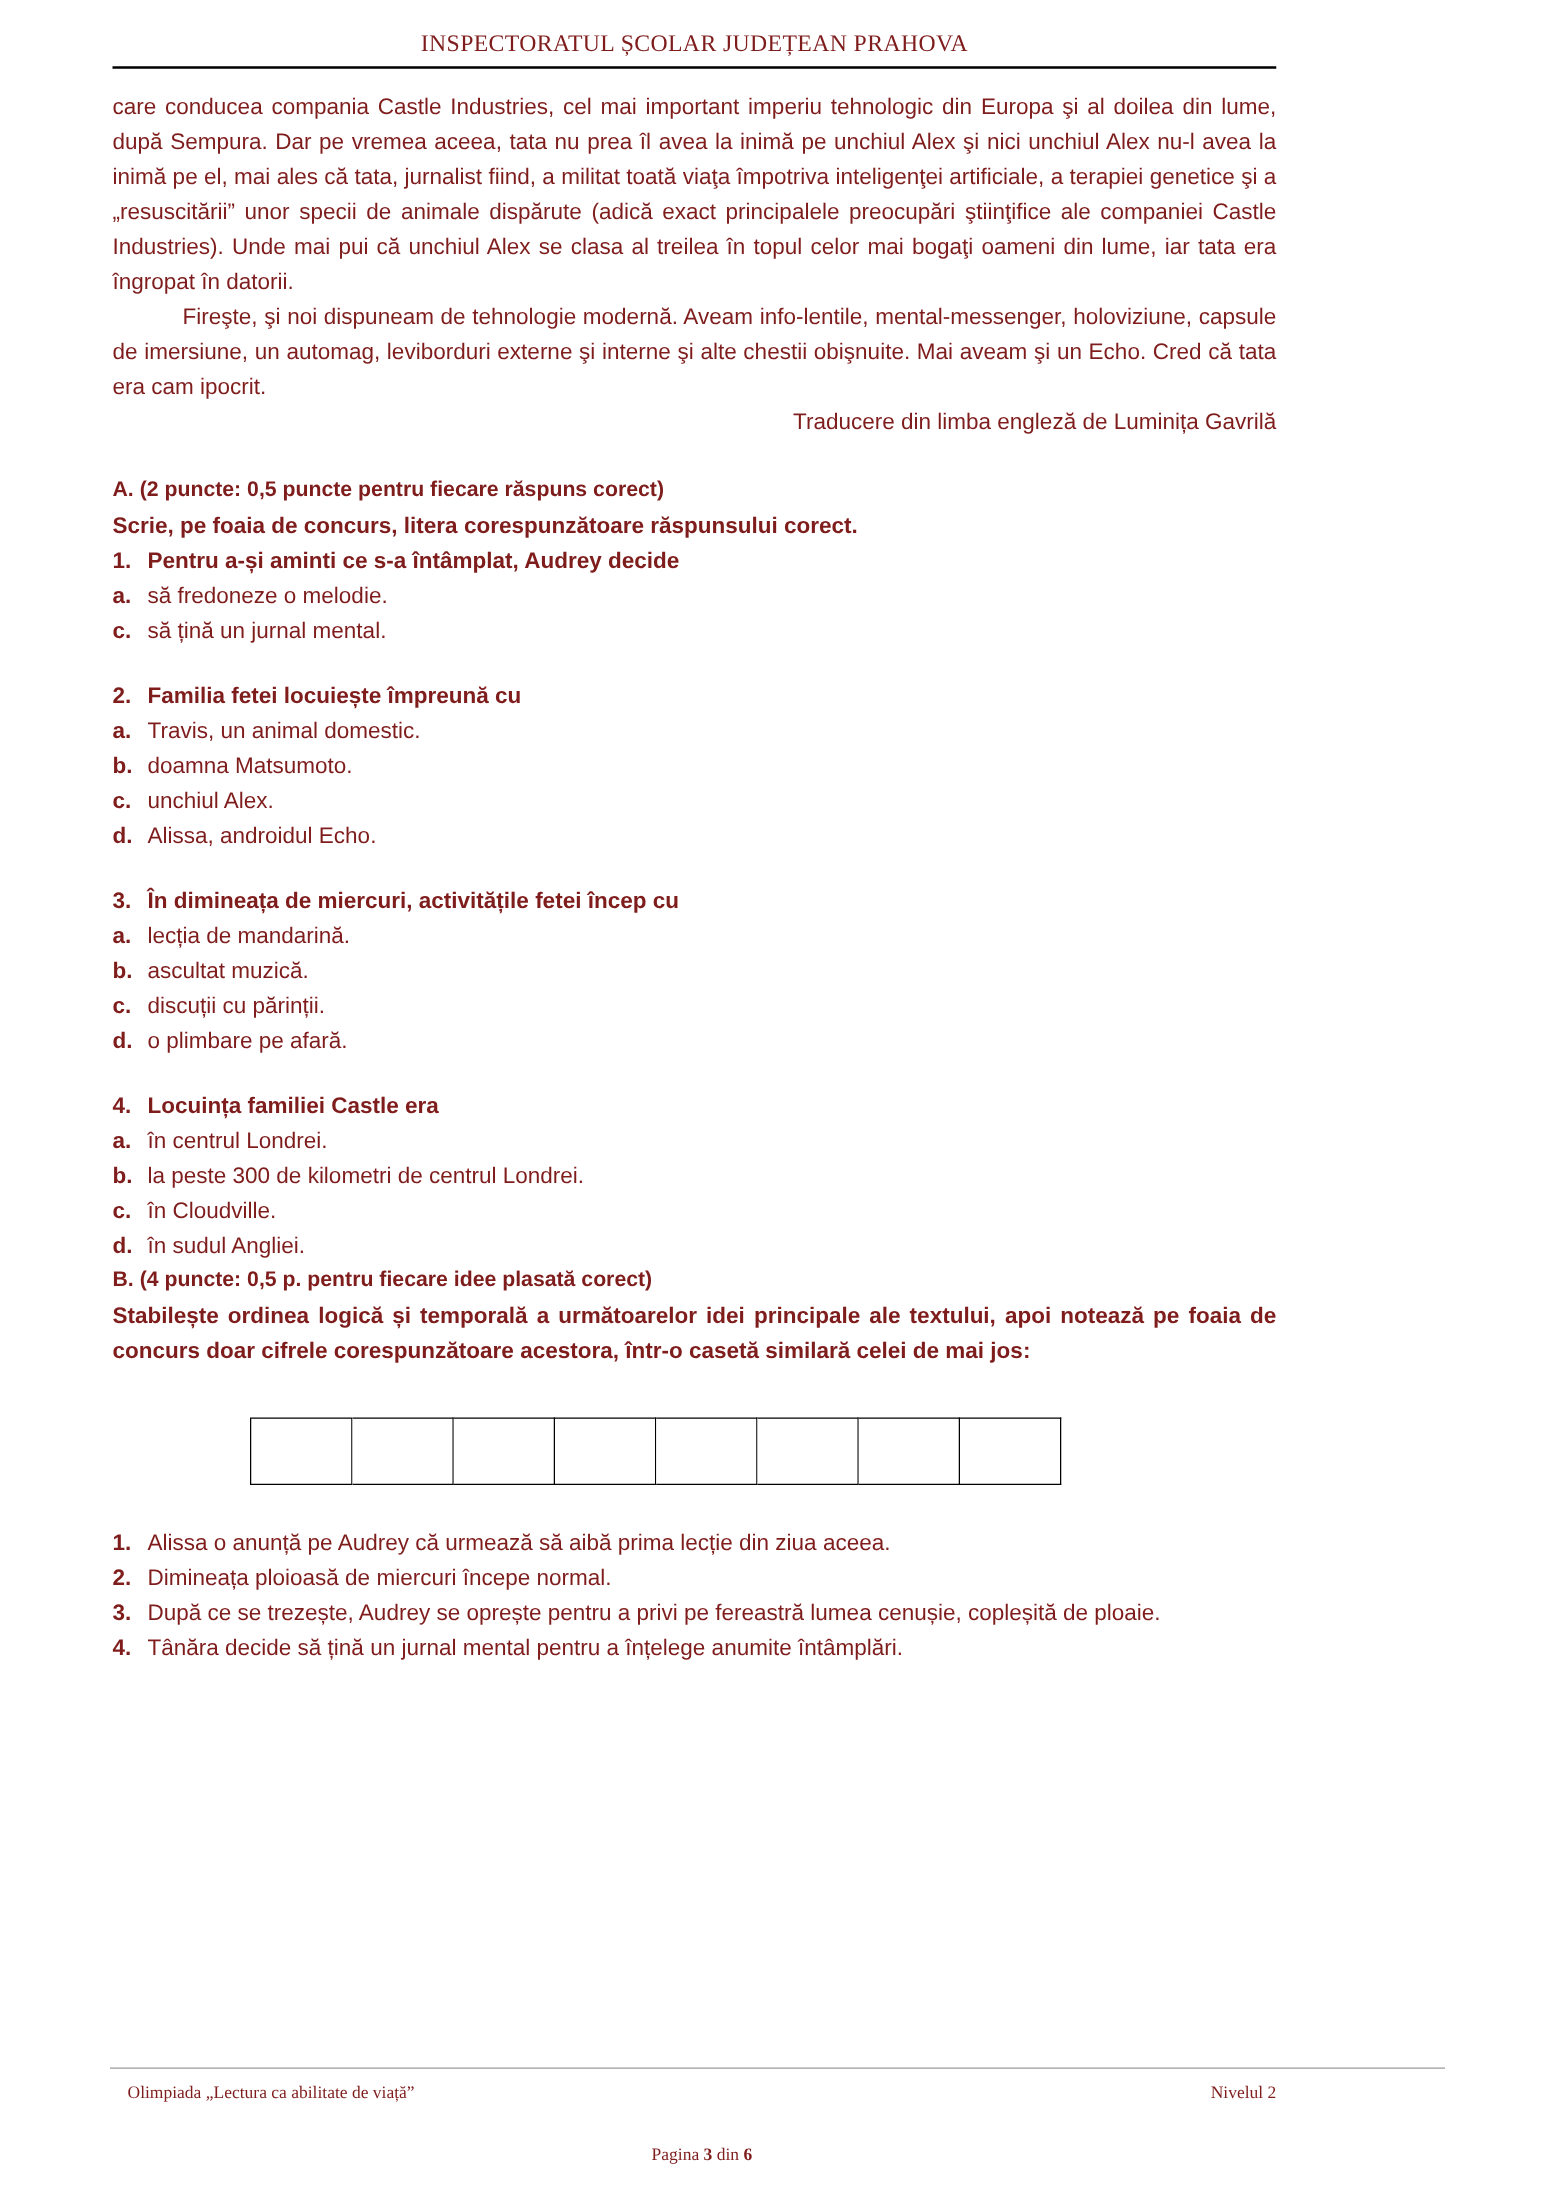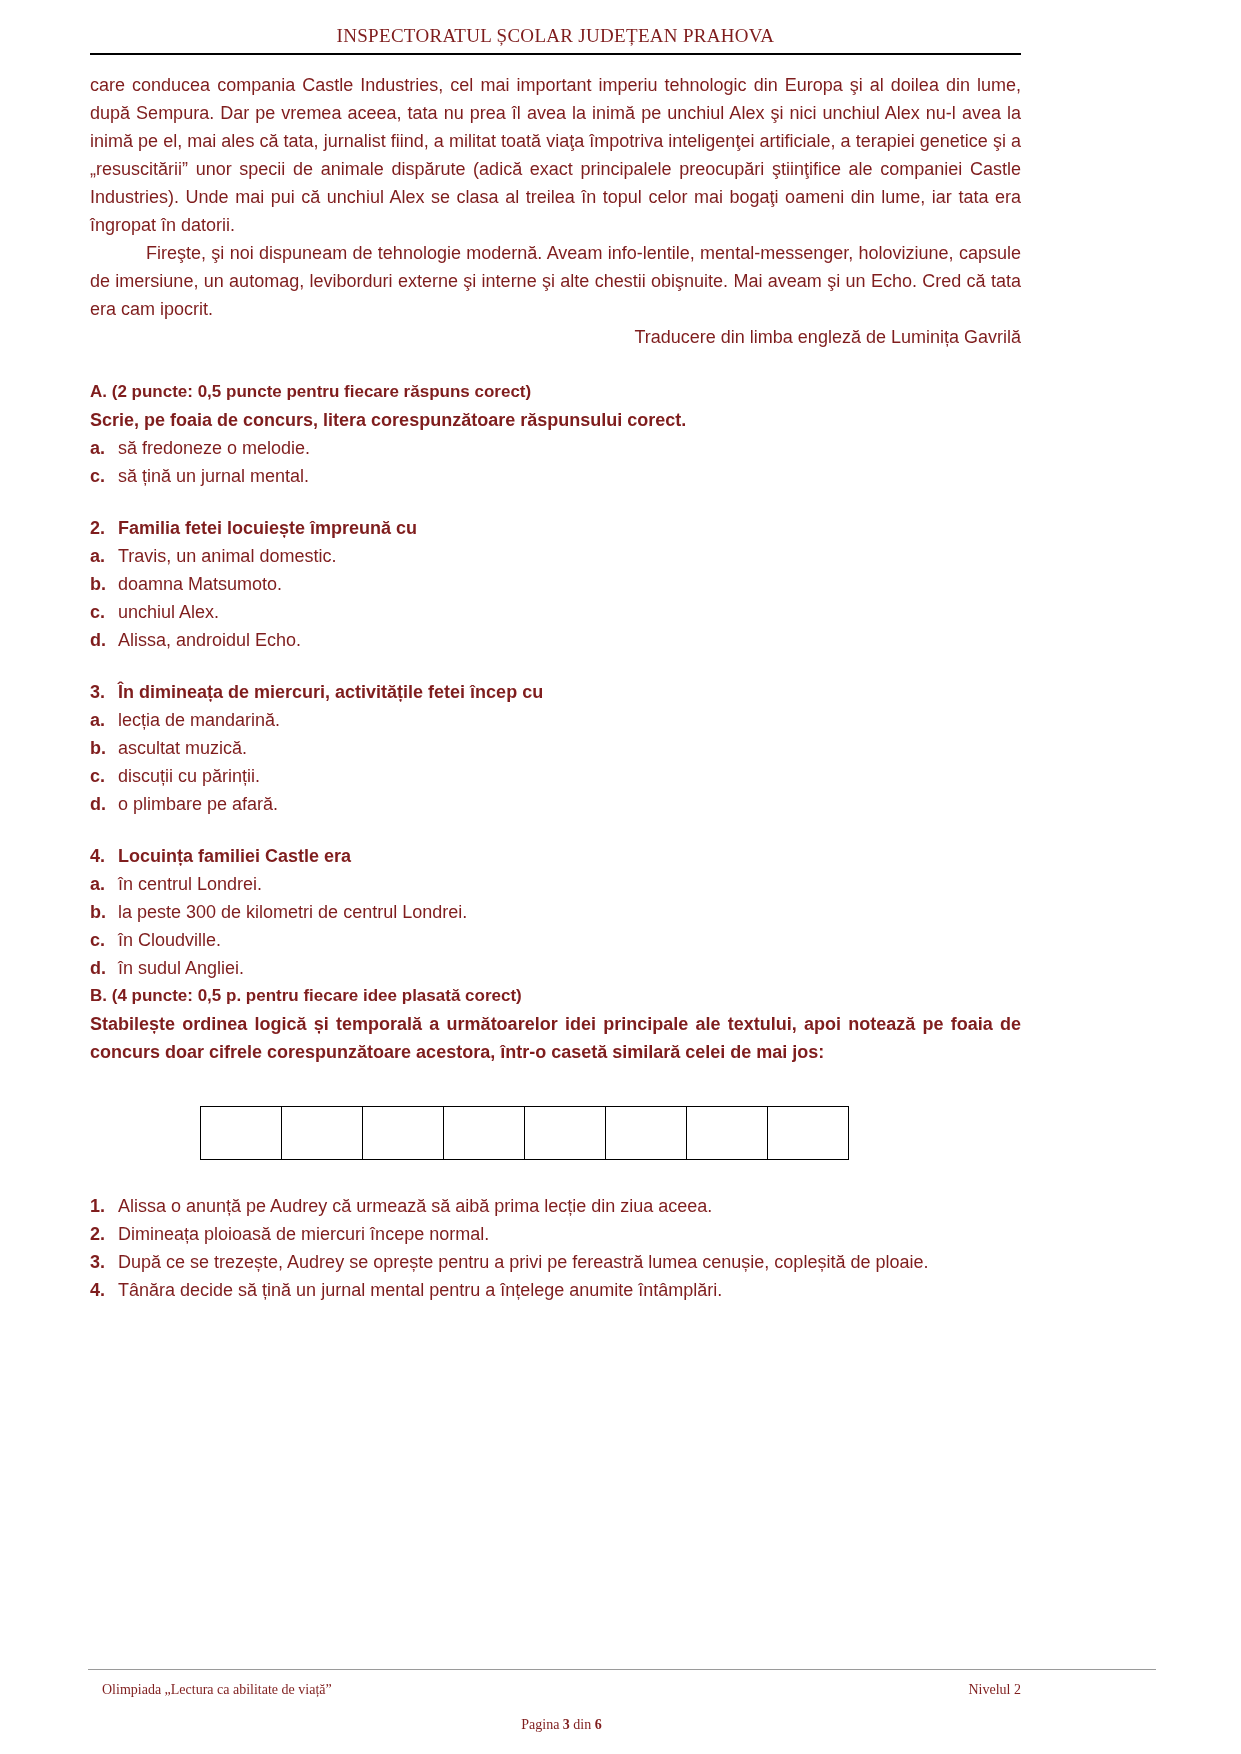--- a/index.html
+++ b/index.html
@@ -45,21 +45,21 @@
     left: 88px;
     right: 85px;
     bottom: 16px;
     font-family: "Liberation Serif", "DejaVu Serif", serif;
     font-size: 14px;
     line-height: 26px;
   }
   .footer-rule { border-top: 1px solid #9a9a9a; margin-bottom: 7px; }
   .footer-inner { padding: 0 135px 0 14px; }
   .footer-row { display: flex; justify-content: space-between; }
-  .page-num { text-align: center; margin-top: 9px; }
+  .page-num { text-align: center; margin-top: 24px; }
 </style>
 </head>
 <body>
 
 <div class="page">
   <div class="content">
 
     <header class="doc-header">
       <div class="doc-title">INSPECTORATUL ȘCOLAR JUDEȚEAN PRAHOVA</div>
       <div class="header-rule"></div>
@@ -67,20 +67,21 @@
 
     <p class="justify">care conducea compania Castle Industries, cel mai important imperiu tehnologic din Europa şi al doilea din lume, după Sempura. Dar pe vremea aceea, tata nu prea îl avea la inimă pe unchiul Alex şi nici unchiul Alex nu-l avea la inimă pe el, mai ales că tata, jurnalist fiind, a militat toată viaţa împotriva inteligenţei artificiale, a terapiei genetice şi a „resuscitării” unor specii de animale dispărute (adică exact principalele preocupări ştiinţifice ale companiei Castle Industries). Unde mai pui că unchiul Alex se clasa al treilea în topul celor mai bogaţi oameni din lume, iar tata era îngropat în datorii.</p>
     <p class="justify indent">Fireşte, şi noi dispuneam de tehnologie modernă. Aveam info-lentile, mental-messenger, holoviziune, capsule de imersiune, un automag, leviborduri externe şi interne şi alte chestii obişnuite. Mai aveam şi un Echo. Cred că tata era cam ipocrit.</p>
     <p class="credit">Traducere din limba engleză de Luminița Gavrilă</p>
 
     <section class="section-a">
       <p class="section-heading">A. (2 puncte: 0,5 puncte pentru fiecare răspuns corect)</p>
       <p class="bold">Scrie, pe foaia de concurs, litera corespunzătoare răspunsului corect.</p>
 
       <div class="question first">
+        <p class="q-title"><span class="num">1.</span><span>Pentru a-și aminti ce s-a întâmplat, Audrey decide</span></p>
         <p class="opt"><span class="num">a.</span><span>să fredoneze o melodie.</span></p>
         <p class="opt"><span class="num">c.</span><span>să țină un jurnal mental.</span></p>
       </div>
 
       <div class="question">
         <p class="q-title"><span class="num">2.</span><span>Familia fetei locuiește împreună cu</span></p>
         <p class="opt"><span class="num">a.</span><span>Travis, un animal domestic.</span></p>
         <p class="opt"><span class="num">b.</span><span>doamna Matsumoto.</span></p>
         <p class="opt"><span class="num">c.</span><span>unchiul Alex.</span></p>
         <p class="opt"><span class="num">d.</span><span>Alissa, androidul Echo.</span></p>

